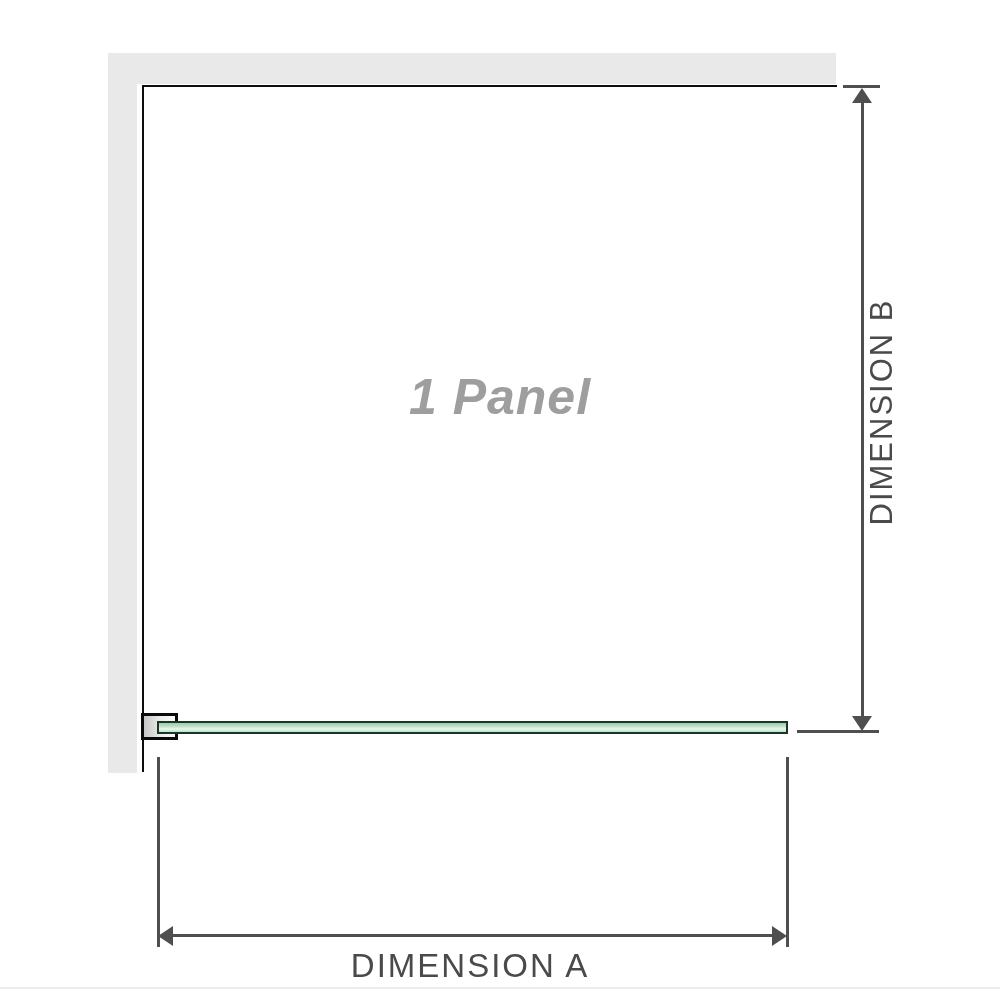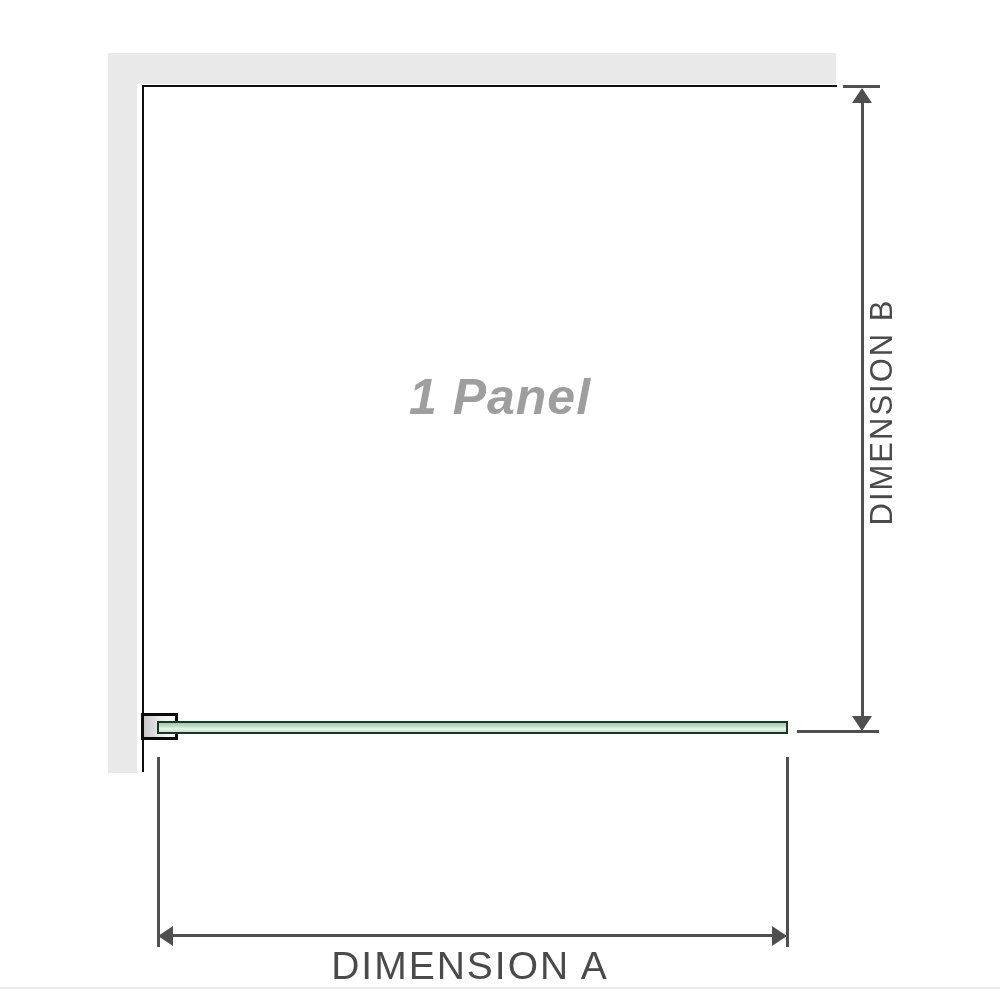--- a/index.html
+++ b/index.html
@@ -78,21 +78,21 @@
     border-right:15px solid #4f4f4f;
   }
   #dim-a-arrow-right{
     left:772px;top:926px;
     border-top:10px solid transparent;border-bottom:10px solid transparent;
     border-left:15px solid #4f4f4f;
   }
   #dim-a-label{
     left:470px;top:966px;
     transform:translate(-50%,-50%);
-    font-size:39px;letter-spacing:2px;color:#4a4a4a;white-space:nowrap;
+    font-size:33px;letter-spacing:2px;color:#4a4a4a;white-space:nowrap;
   }
 
   
   #bottom-edge-line{left:0;top:987px;width:1000px;height:2px;background:#efeaea;}
 </style>
 </head>
 <body>
 
 <div id="canvas">
 

